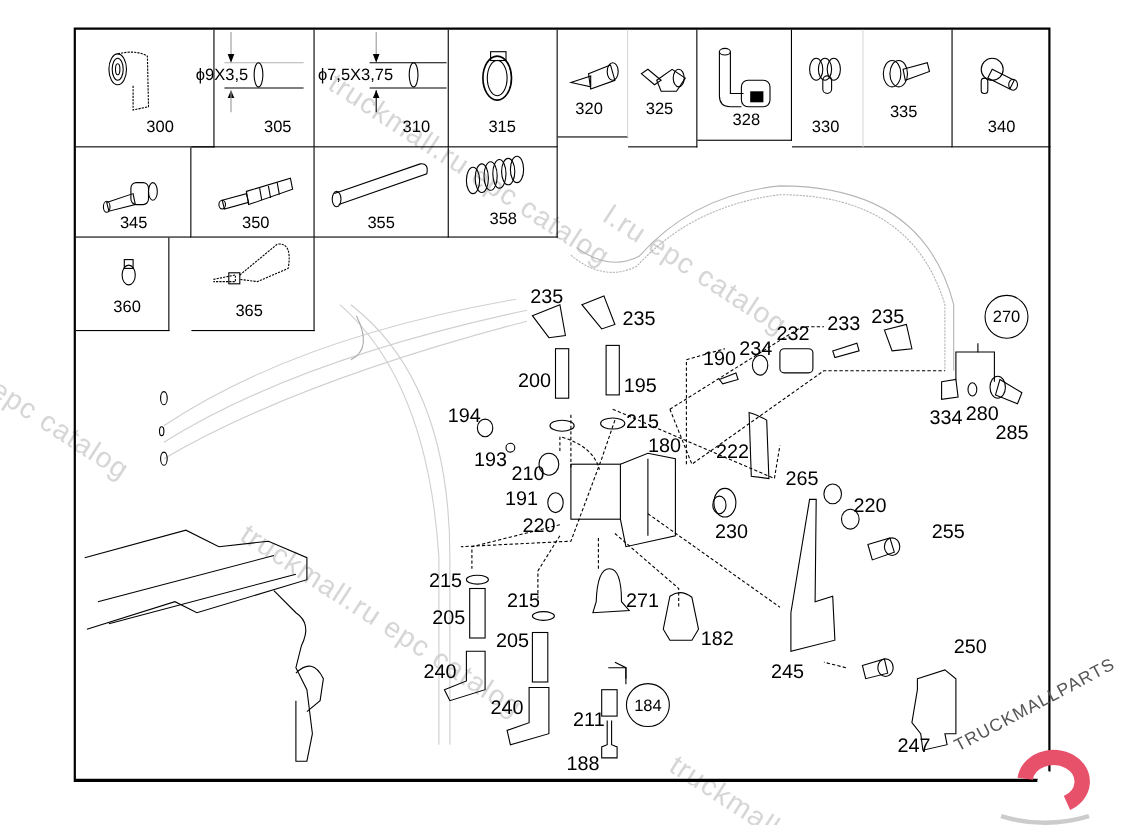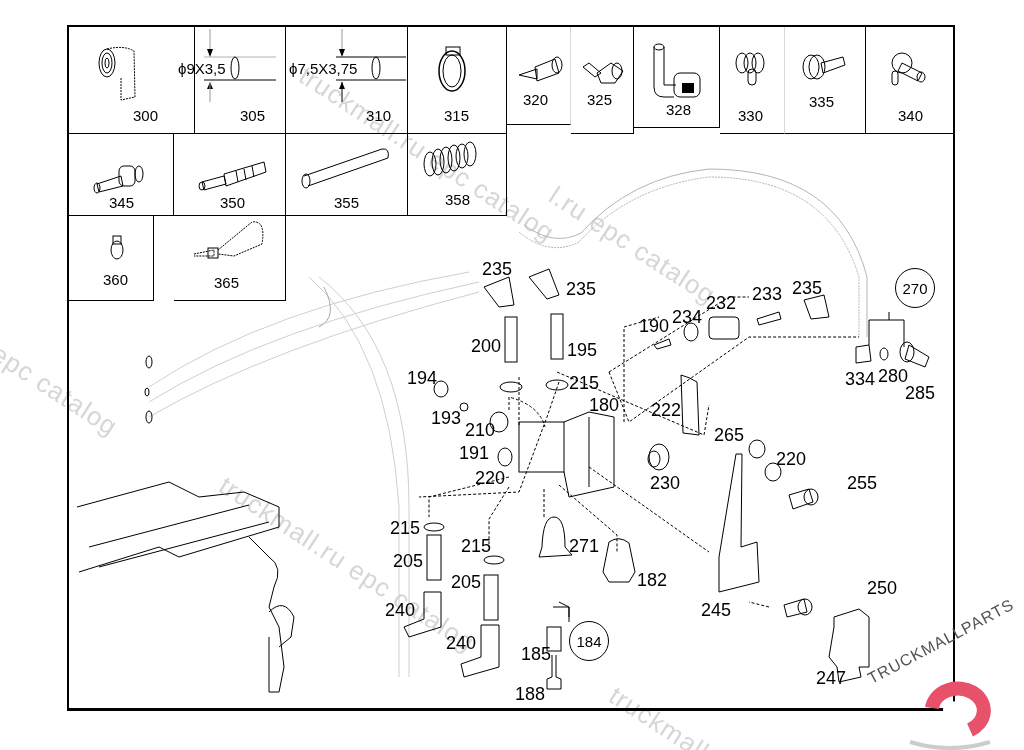--- a/index.html
+++ b/index.html
@@ -309,21 +309,21 @@
   <span class="lbl" style="left:809px;top:339px;">280</span>
   <span class="lbl" style="left:836px;top:356px;">285</span>
   <span class="lbl" style="left:321px;top:491px;">215</span>
   <span class="lbl" style="left:324px;top:524px;">205</span>
   <span class="lbl" style="left:316px;top:573px;">240</span>
   <span class="lbl" style="left:392px;top:509px;">215</span>
   <span class="lbl" style="left:382px;top:545px;">205</span>
   <span class="lbl" style="left:377px;top:606px;">240</span>
   <span class="lbl" style="left:500px;top:509px;">271</span>
   <span class="lbl" style="left:568px;top:543px;">182</span>
-  <span class="lbl" style="left:452px;top:617px;">185</span>
+  <span class="lbl" style="left:452px;top:617px;">211</span>
   <span class="lbl" style="left:446px;top:657px;">188</span>
   <span class="lbl" style="left:632px;top:573px;">245</span>
   <span class="lbl" style="left:758px;top:551px;margin-left:40px;">250</span>
   <span class="lbl" style="left:747px;top:641px;">247</span>
 
   <div class="circ" style="left:826px;top:241px;width:40px;height:40px;">270</div>
   <div class="circ" style="left:500px;top:594px;width:40px;height:40px;">184</div>
 </div>
 
 <div style="position:absolute;left:860px;top:650px;width:164px;height:100px;">

